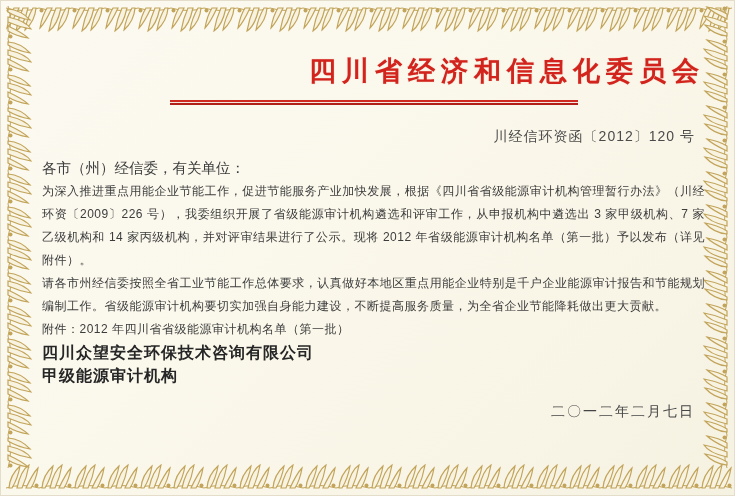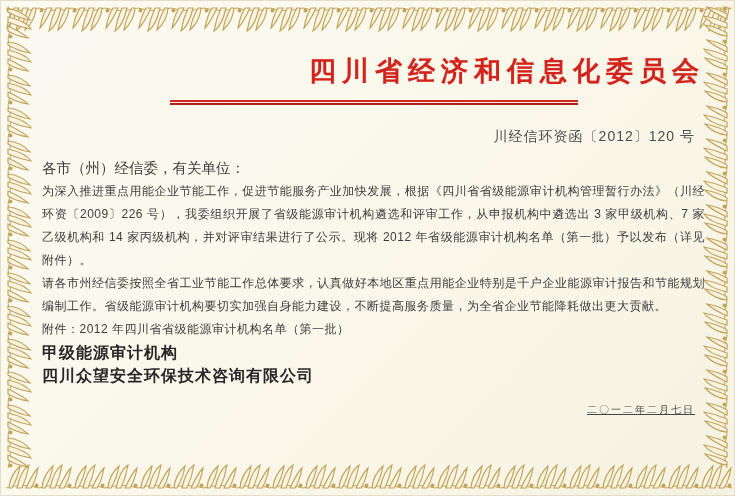--- a/index.html
+++ b/index.html
@@ -62,24 +62,23 @@
     font-weight:bold;
     font-size:16px;
     line-height:23px;
     color:#262626;
     letter-spacing:1px;
   }
   .issue-date{
     margin-top:16px;
     text-align:right;
     padding-right:10px;
-    font-size:10px;
+    font-size:14px;
     color:#454545;
     letter-spacing:2px;
-    text-decoration:underline;
   }
 </style>
 </head>
 <body>
 
 <div class="page">
 
   <svg id="frame" viewBox="0 0 735 496" xmlns="http://www.w3.org/2000/svg" xmlns:xlink="http://www.w3.org/1999/xlink">
     <defs>
       <g id="leaf-motif">
@@ -173,20 +172,20 @@
     <div class="doc-number">川经信环资函〔2012〕120 号</div>
 
     <div class="salutation">各市（州）经信委，有关单位：</div>
 
     <p class="para">为深入推进重点用能企业节能工作，促进节能服务产业加快发展，根据《四川省省级能源审计机构管理暂行办法》（川经环资〔2009〕226 号），我委组织开展了省级能源审计机构遴选和评审工作，从申报机构中遴选出 3 家甲级机构、7 家乙级机构和 14 家丙级机构，并对评审结果进行了公示。现将 2012 年省级能源审计机构名单（第一批）予以发布（详见附件）。</p>
 
     <p class="para">请各市州经信委按照全省工业节能工作总体要求，认真做好本地区重点用能企业特别是千户企业能源审计报告和节能规划编制工作。省级能源审计机构要切实加强自身能力建设，不断提高服务质量，为全省企业节能降耗做出更大贡献。</p>
 
     <div class="para">附件：2012 年四川省省级能源审计机构名单（第一批）</div>
 
+    <div class="bold-line">四川众望安全环保技术咨询有限公司</div>
+
     <div class="bold-line">甲级能源审计机构</div>
-
-    <div class="bold-line">四川众望安全环保技术咨询有限公司</div>
 
     <div class="issue-date">二〇一二年二月七日</div>
 
   </div>
 </div>
 
 </body></html>

